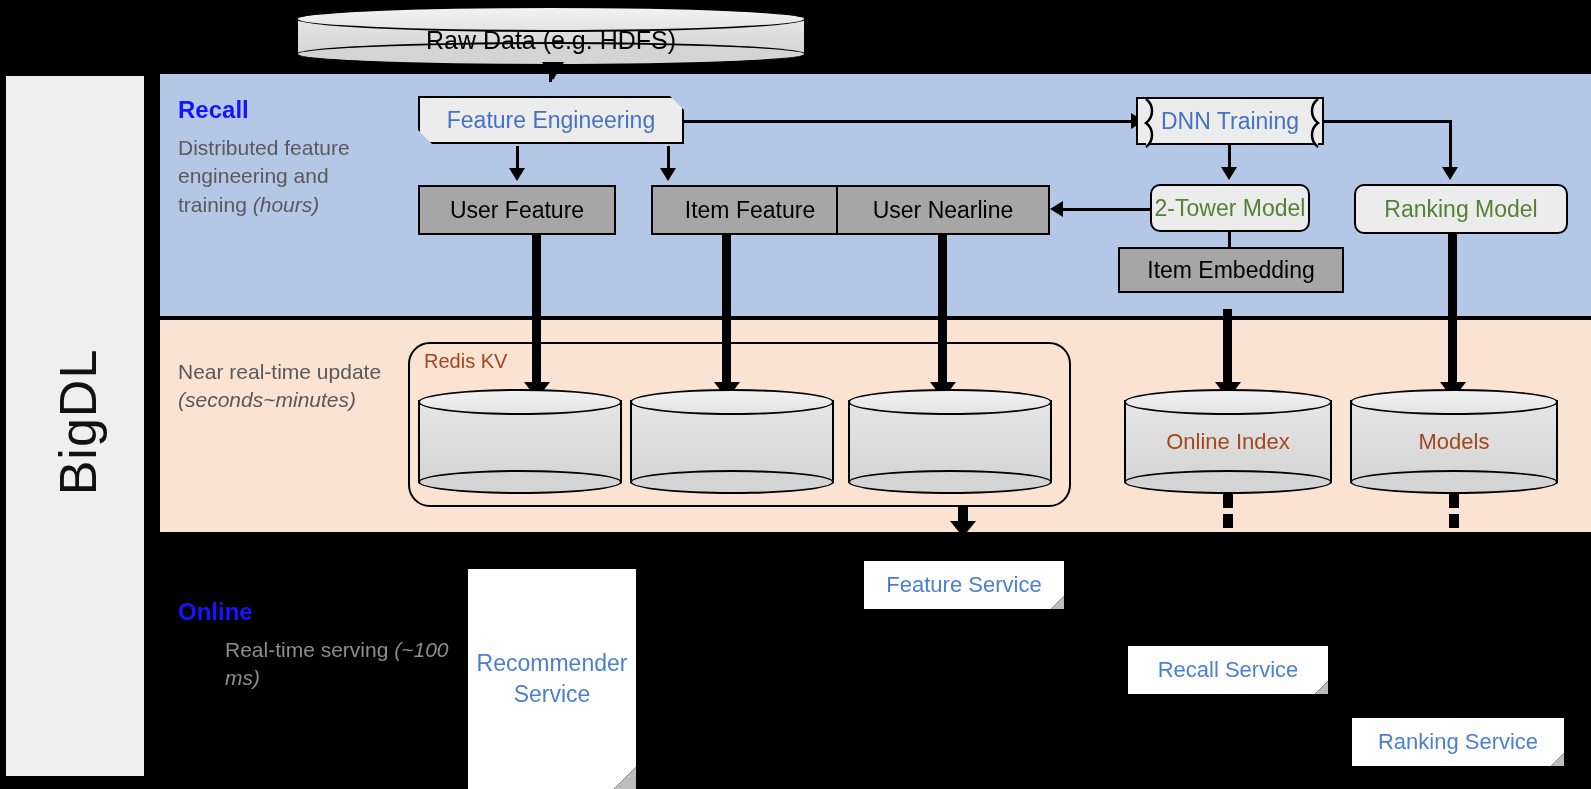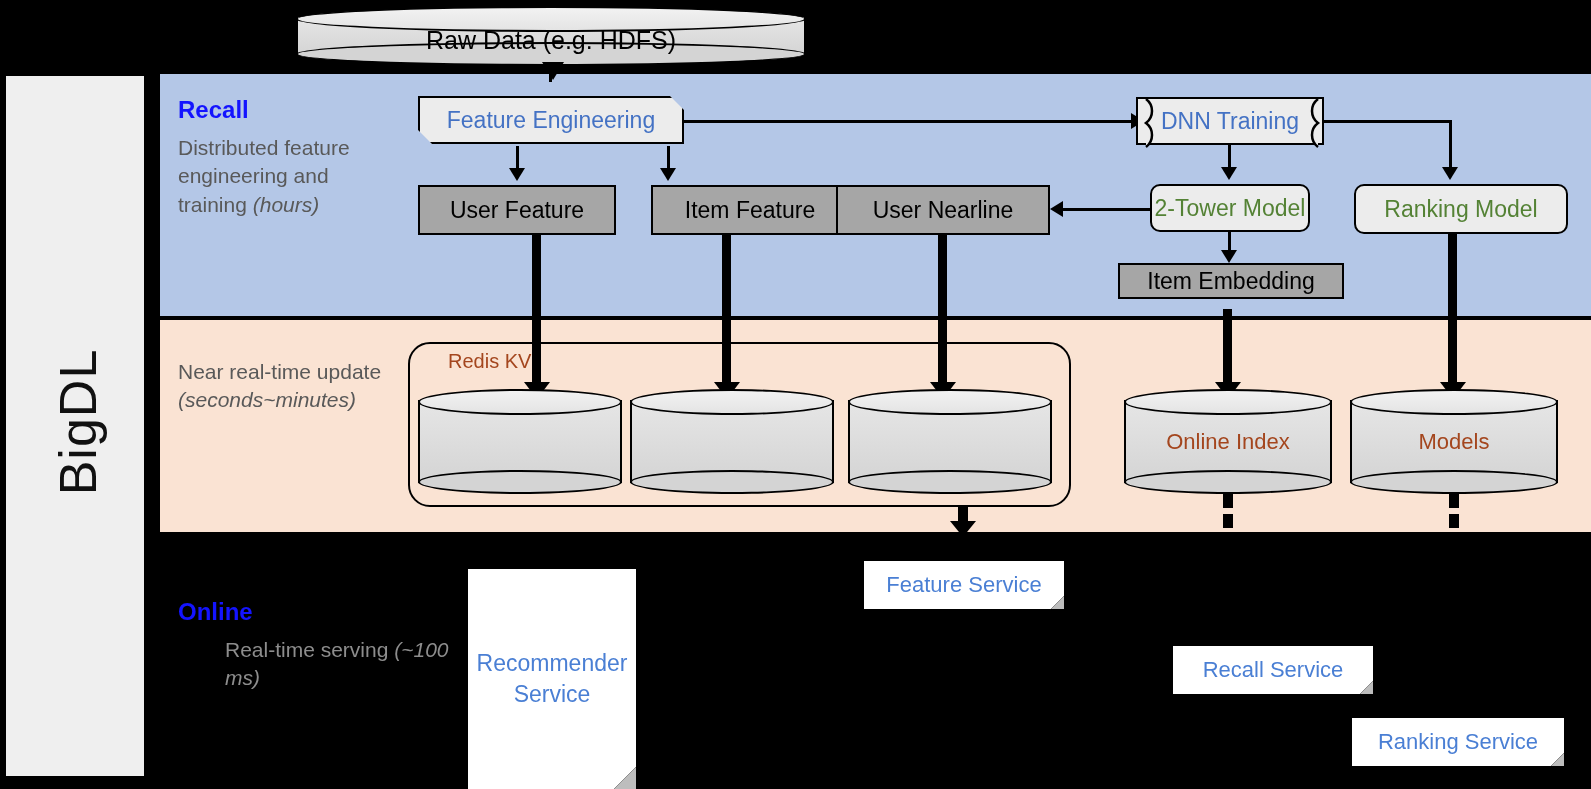--- a/index.html
+++ b/index.html
@@ -52,21 +52,21 @@
   .cyl .bot{position:absolute;left:0;right:0;bottom:0;height:24px;border-radius:50%;
     background:#d4d4d4;border:2.5px solid #000;box-sizing:border-box;}
   .cyl .cap{position:absolute;left:0;right:0;top:0;height:26px;border-radius:50%;
     background:linear-gradient(to bottom,#f2f2f2,#e4e4e4);border:2.5px solid #000;box-sizing:border-box;}
   .cyl .lbl{position:absolute;left:0;right:0;top:50%;transform:translateY(-50%);
     text-align:center;font-size:22px;color:#a4461e;z-index:4;}
 
   
   #redis-kv{position:absolute;left:408px;top:342px;width:663px;height:165px;
     border:2.5px solid #000;border-radius:22px;box-sizing:border-box;background:transparent;}
-  #redis-kv-label{position:absolute;left:448px;top:350px;font-size:20px;color:#a4461e;z-index:6;}
+  #redis-kv-label{position:absolute;left:424px;top:350px;font-size:20px;color:#a4461e;z-index:6;}
 
   
   .ln{position:absolute;background:#000;}
   .thin-v{width:2.5px;}
   .thin-h{height:2.5px;}
   .thick-v{width:9px;}
   .arrow-down{position:absolute;width:0;height:0;border-left:8px solid transparent;
     border-right:8px solid transparent;border-top:13px solid #000;}
   .arrow-down-big{position:absolute;width:0;height:0;border-left:13px solid transparent;
     border-right:13px solid transparent;border-top:17px solid #000;}
@@ -162,21 +162,21 @@
   <div class="node proc-box proc-green rounded" style="left:1354px;top:184px;width:214px;height:50px;">
     <span>Ranking Model</span>
   </div>
 
   <div class="ln thin-h" style="left:1060px;top:208px;width:92px;"></div>
   <div class="arrow-left" style="left:1050px;top:201px;"></div>
 
   <div class="ln thin-v" style="left:1228px;top:232px;height:22px;"></div>
   <div class="arrow-down" style="left:1221px;top:250px;"></div>
 
-  <div class="node gray-box" style="left:1118px;top:263px;width:226px;height:36px;">
+  <div class="node gray-box" style="left:1118px;top:247px;width:226px;height:46px;">
     <span>Item Embedding</span>
   </div>
 
   <div class="ln thick-v" style="left:532px;top:235px;height:150px;"></div>
   <div class="arrow-down-big" style="left:524px;top:382px;"></div>
 
   <div class="ln thick-v" style="left:722px;top:235px;height:150px;"></div>
   <div class="arrow-down-big" style="left:714px;top:382px;"></div>
 
   <div class="ln thick-v" style="left:938px;top:235px;height:150px;"></div>
@@ -235,21 +235,21 @@
   <div class="page" style="left:468px;top:569px;width:168px;height:220px;font-size:23px;line-height:1.35;">
     <span>Recommender Service</span>
     <span class="corner"></span>
   </div>
 
   <div class="page page-sm" style="left:864px;top:561px;width:200px;height:48px;font-size:22px;">
     <span>Feature Service</span>
     <span class="corner"></span>
   </div>
 
-  <div class="page page-sm" style="left:1128px;top:646px;width:200px;height:48px;font-size:22px;margin-left:45px;">
+  <div class="page page-sm" style="left:1128px;top:646px;width:200px;height:48px;font-size:22px;">
     <span>Recall Service</span>
     <span class="corner"></span>
   </div>
 
   <div class="page page-sm" style="left:1352px;top:718px;width:212px;height:48px;font-size:22px;">
     <span>Ranking Service</span>
     <span class="corner"></span>
   </div>
 
 </div>

